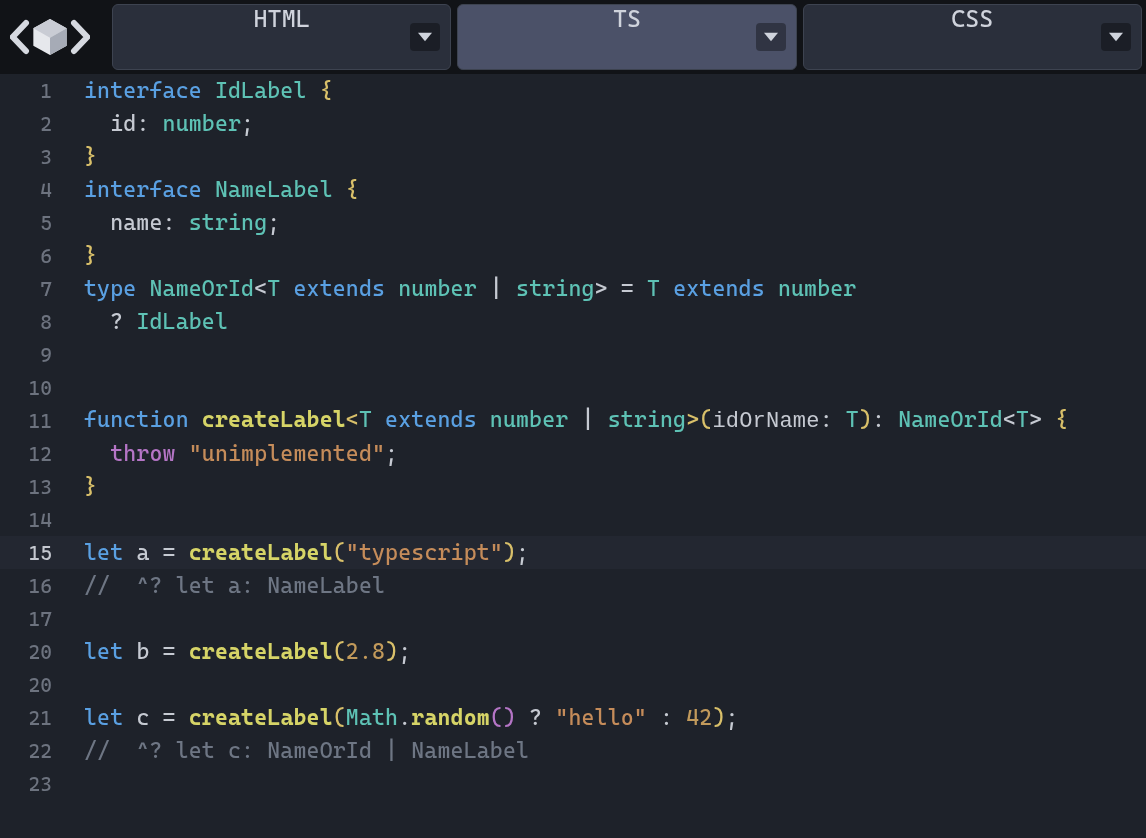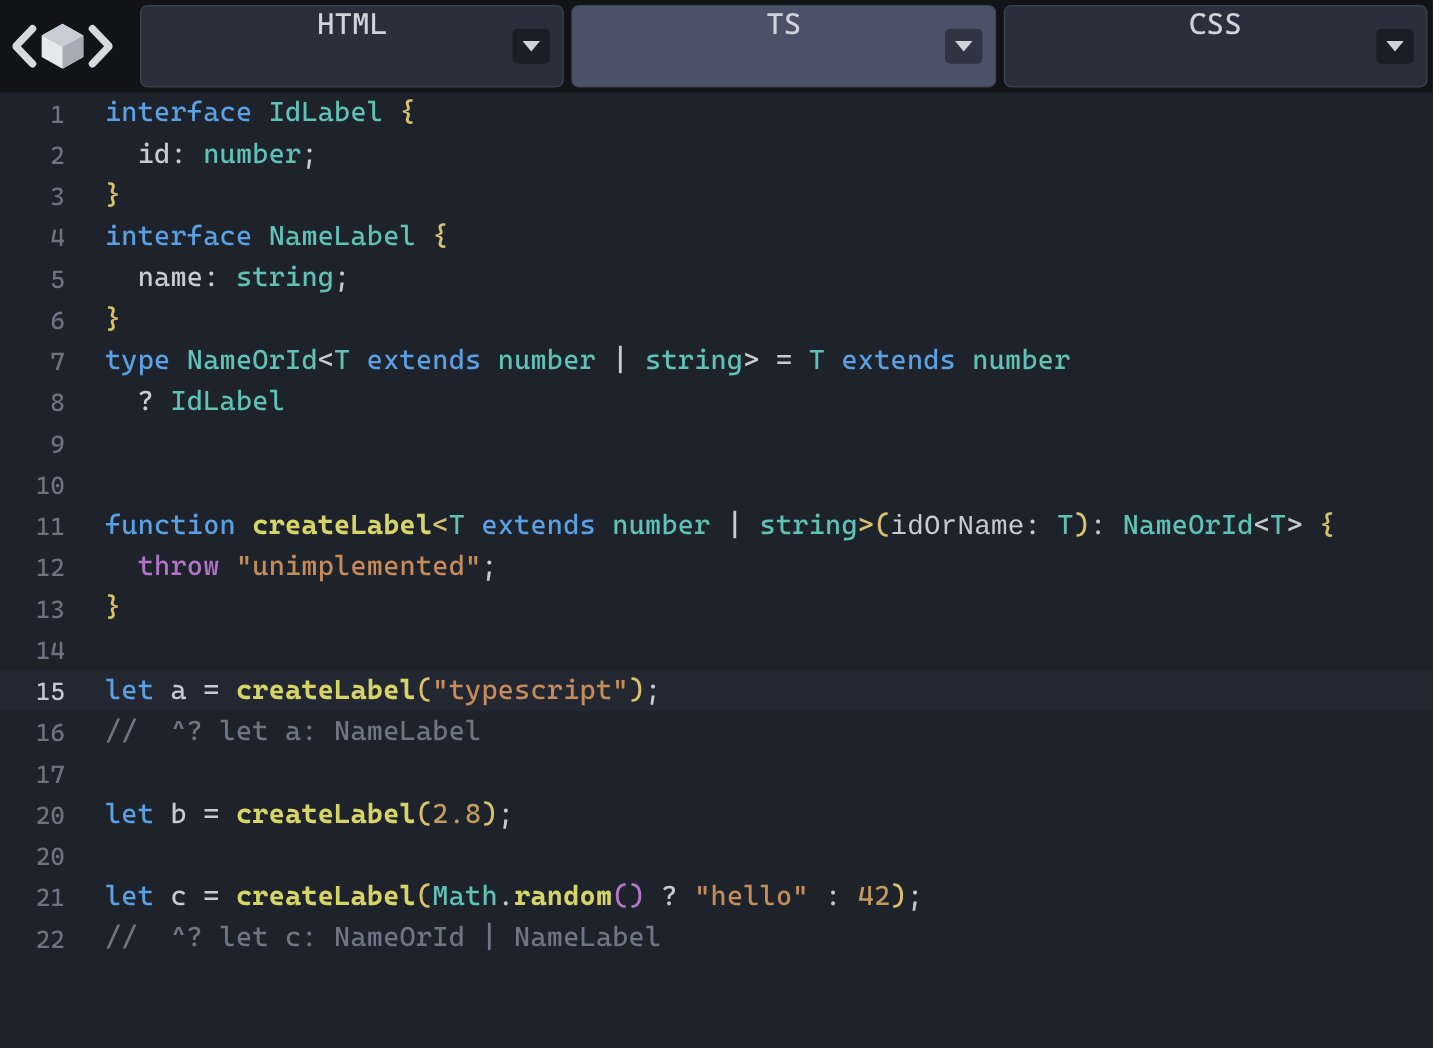--- a/index.html
+++ b/index.html
@@ -172,13 +172,14 @@
     <div class="line"><div class="gutter">12</div><div class="code">  <span class="pk">throw</span> <span class="str">"unimplemented"</span><span class="op">;</span></div></div>
     <div class="line"><div class="gutter">13</div><div class="code"><span class="br">}</span></div></div>
     <div class="line"><div class="gutter">14</div><div class="code"></div></div>
     <div class="line current"><div class="gutter">15</div><div class="code"><span class="k">let</span> <span class="id">a</span> <span class="op">=</span> <span class="fn">createLabel</span><span class="br">(</span><span class="str">"typescript"</span><span class="br">)</span><span class="op">;</span></div></div>
     <div class="line"><div class="gutter">16</div><div class="code"><span class="cm">//  ^? let a: NameLabel</span></div></div>
     <div class="line"><div class="gutter">17</div><div class="code"></div></div>
     <div class="line"><div class="gutter">20</div><div class="code"><span class="k">let</span> <span class="id">b</span> <span class="op">=</span> <span class="fn">createLabel</span><span class="br">(</span><span class="num">2.8</span><span class="br">)</span><span class="op">;</span></div></div>
     <div class="line"><div class="gutter">20</div><div class="code"></div></div>
     <div class="line"><div class="gutter">21</div><div class="code"><span class="k">let</span> <span class="id">c</span> <span class="op">=</span> <span class="fn">createLabel</span><span class="br">(</span><span class="ty">Math</span><span class="op">.</span><span class="fn">random</span><span class="br2">()</span> <span class="op">?</span> <span class="str">"hello"</span> <span class="op">:</span> <span class="num">42</span><span class="br">)</span><span class="op">;</span></div></div>
     <div class="line"><div class="gutter">22</div><div class="code"><span class="cm">//  ^? let c: NameOrId | NameLabel</span></div></div>
+    <div class="line"><div class="gutter">23</div><div class="code"></div></div>
   </div>
 
 </body></html>

